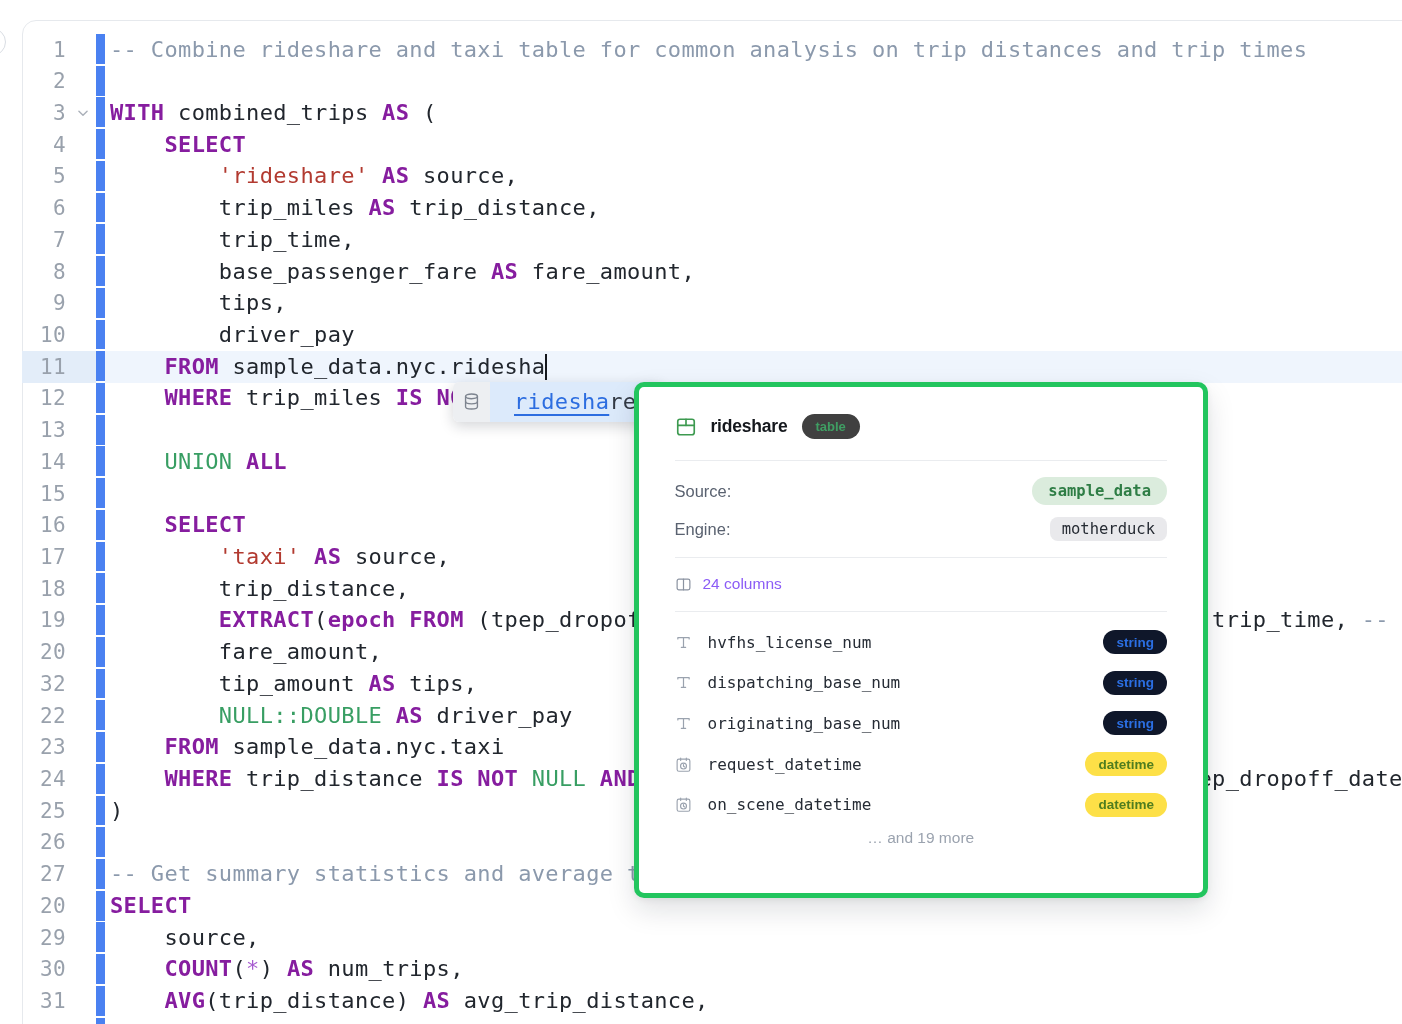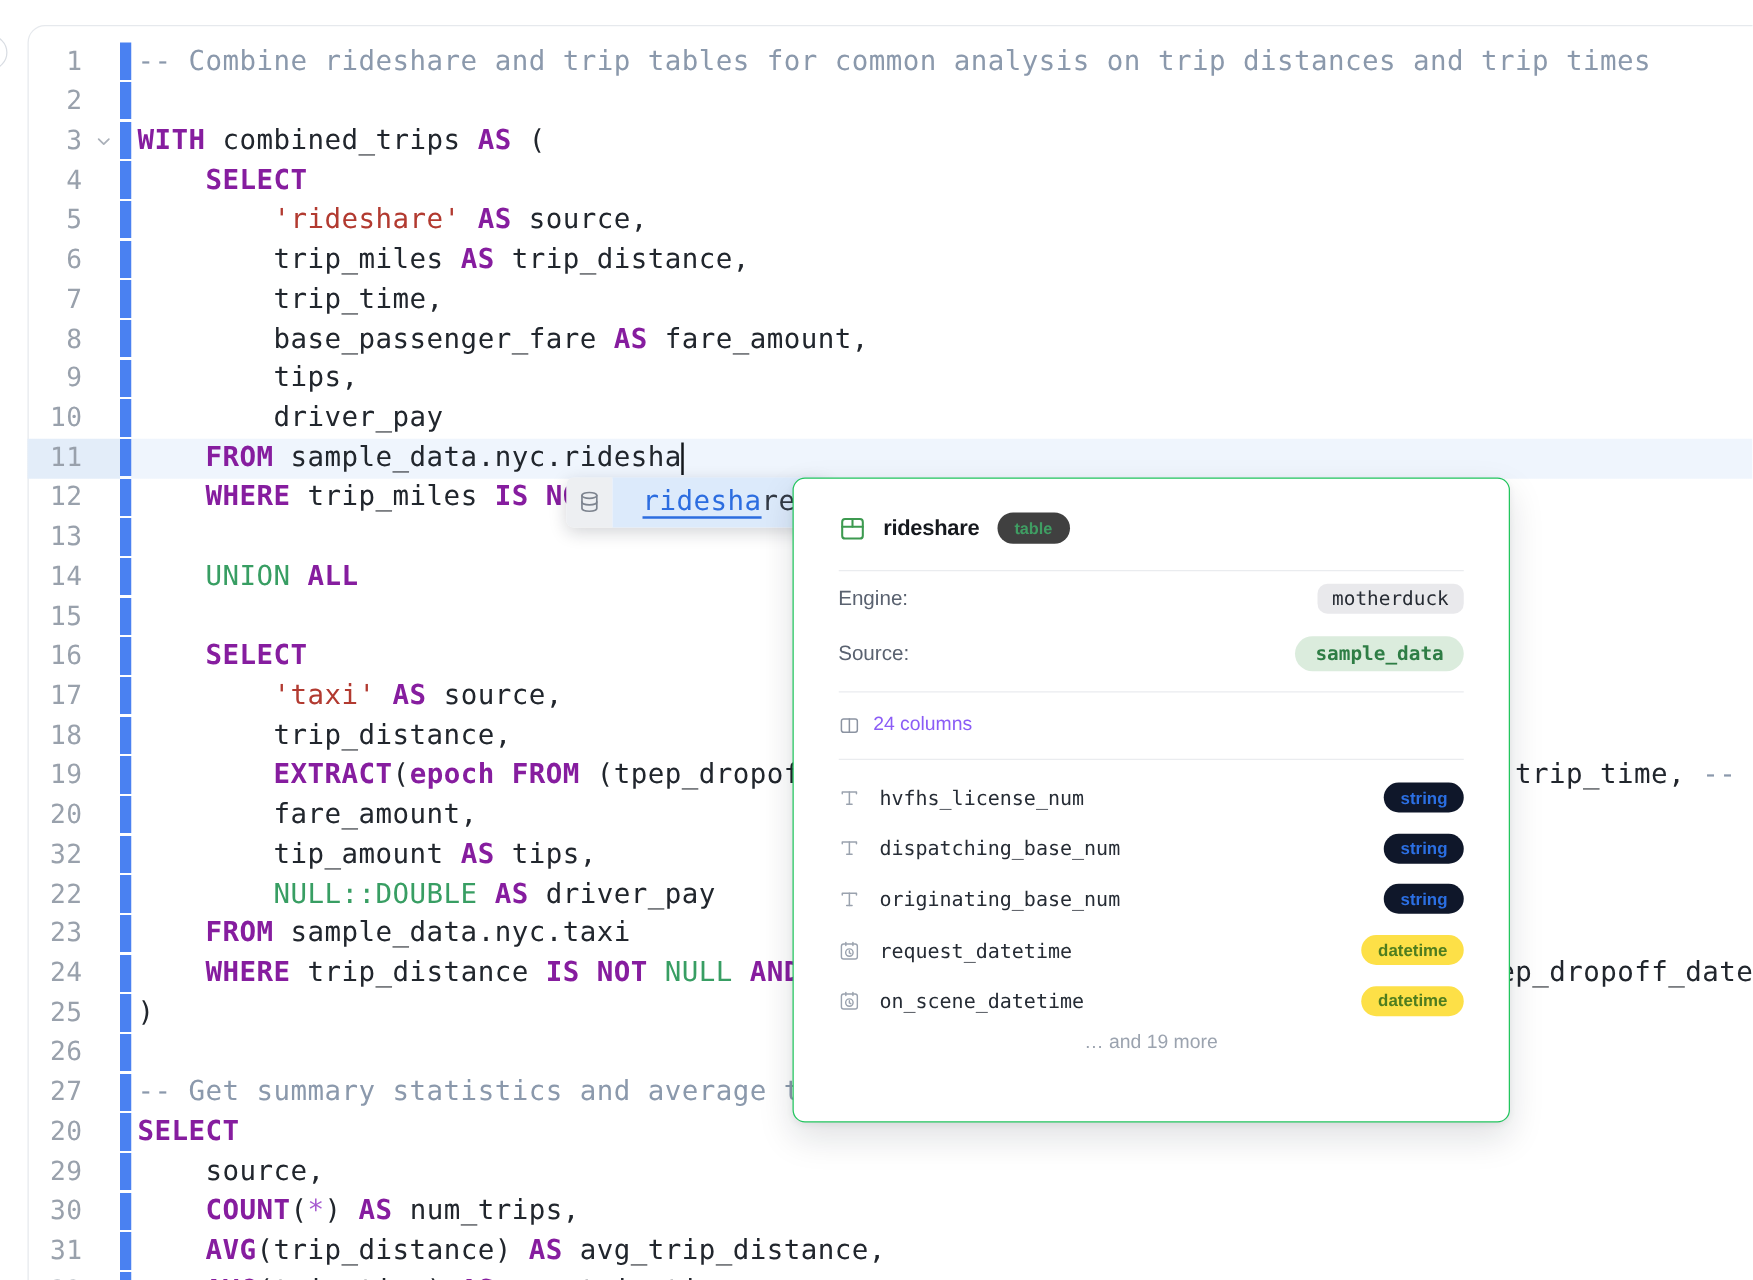--- a/index.html
+++ b/index.html
@@ -42,21 +42,21 @@
   .autocomplete{position:absolute;left:453px;top:381.5px;height:40px;display:flex;z-index:9;
         box-shadow:0 4px 14px rgba(16,24,40,.18);border-radius:6px;}
   .ac-icon-cell{width:37px;background:#edeff2;border-radius:6px 0 0 6px;display:flex;align-items:center;justify-content:center;}
   .ac-item{width:148px;background:#dceafb;border-radius:0 6px 6px 0;display:flex;align-items:center;padding-left:24px;
         font-family:"DejaVu Sans Mono","Liberation Mono",monospace;font-size:22px;letter-spacing:.36px;}
   .ac-match{color:#2c6de0;text-decoration:underline;text-decoration-thickness:2px;text-underline-offset:5px;}
   .ac-rest{color:#333a45;}
 
   
   .panel{position:absolute;left:633.5px;top:381.5px;width:574.5px;height:516px;box-sizing:border-box;
-        background:#fff;border:1px solid #22c55e;border-radius:10px;padding:0 36px;z-index:10;
+        background:#fff;border:5px solid #22c55e;border-radius:10px;padding:0 36px;z-index:10;
         box-shadow:0 12px 28px rgba(15,23,42,.13),0 2px 6px rgba(15,23,42,.06);}
   .panel-header{margin-top:26px;height:28px;display:flex;align-items:center;}
   .panel-title{font-size:17.5px;font-weight:bold;color:#15181d;margin-left:14px;letter-spacing:-.2px;}
   .badge{display:inline-flex;align-items:center;border-radius:999px;font-weight:bold;}
   .badge-table{margin-left:14px;background:#404040;color:#3f9e63;font-size:13px;padding:5px 14px;}
   .panel hr{border:none;border-top:1px solid #eaecef;margin:0;}
   .hr1{margin-top:19px !important;}
   .kv-row{display:flex;align-items:center;justify-content:space-between;}
   .kv-source{margin-top:15px;height:31px;}
   .kv-engine{margin-top:9px;height:27px;}
@@ -81,21 +81,21 @@
 
 <div class="page">
 
   <div class="card"></div>
   <div class="edge-circle"></div>
 
   <div class="active-band"></div>
   <div class="gutter-bar"></div>
 
   <div class="code-lines">
-      <div class="line"><span class="num">1</span><span class="gap"></span><span class="tk-c">-- Combine rideshare and trip tables for common analysis on trip distances and trip times</span></div>
+      <div class="line"><span class="num">1</span><span class="gap"></span><span class="tk-c">-- Combine rideshare and taxi table for common analysis on trip distances and trip times</span></div>
       <div class="line"><span class="num">2</span><span class="gap"></span></div>
       <div class="line"><span class="num">3</span><span class="gap"></span><span class="tk-k">WITH</span><span class="tk-p"> combined_trips </span><span class="tk-k">AS</span><span class="tk-p"> (</span></div>
       <div class="line"><span class="num">4</span><span class="gap"></span><span class="tk-p">    </span><span class="tk-k">SELECT</span></div>
       <div class="line"><span class="num">5</span><span class="gap"></span><span class="tk-p">        </span><span class="tk-s">'rideshare'</span><span class="tk-p"> </span><span class="tk-k">AS</span><span class="tk-p"> source,</span></div>
       <div class="line"><span class="num">6</span><span class="gap"></span><span class="tk-p">        trip_miles </span><span class="tk-k">AS</span><span class="tk-p"> trip_distance,</span></div>
       <div class="line"><span class="num">7</span><span class="gap"></span><span class="tk-p">        trip_time,</span></div>
       <div class="line"><span class="num">8</span><span class="gap"></span><span class="tk-p">        base_passenger_fare </span><span class="tk-k">AS</span><span class="tk-p"> fare_amount,</span></div>
       <div class="line"><span class="num">9</span><span class="gap"></span><span class="tk-p">        tips,</span></div>
       <div class="line"><span class="num">10</span><span class="gap"></span><span class="tk-p">        driver_pay</span></div>
       <div class="line"><span class="num">11</span><span class="gap"></span><span class="tk-p">    </span><span class="tk-k">FROM</span><span class="tk-p"> sample_data.nyc.ridesha</span></div>
@@ -146,27 +146,27 @@
     <div class="panel-header">
       <svg width="22" height="22" viewBox="0 0 24 24" fill="none" stroke="#3d9a50" stroke-width="1.8" stroke-linecap="round">
         <rect x="3" y="3.5" width="18" height="17" rx="2.5"></rect>
         <path d="M3 10.3h18"></path>
           <path d="M12 3.5v6.8"></path>
       </svg>
       <span class="panel-title">rideshare</span>
       <span class="badge badge-table">table</span>
     </div>
     <hr class="hr1">
+    <div class="kv-row kv-source">
+      <span class="kv-label">Source:</span>
+      <span class="badge badge-green">sample_data</span>
+    </div>
     <div class="kv-row kv-engine">
       <span class="kv-label">Engine:</span>
       <span class="badge badge-gray">motherduck</span>
-    </div>
-    <div class="kv-row kv-source">
-      <span class="kv-label">Source:</span>
-      <span class="badge badge-green">sample_data</span>
     </div>
     <hr class="hr2">
     <div class="colcount-row">
       <svg width="17" height="17" viewBox="0 0 24 24" fill="none" stroke="#8b93a1" stroke-width="1.7" stroke-linecap="round">
         <rect x="3" y="4.5" width="18" height="15" rx="2.5"></rect>
           <path d="M12 4.5v15"></path>
       </svg>
       <span>24 columns</span>
     </div>
     <hr class="hr3">

